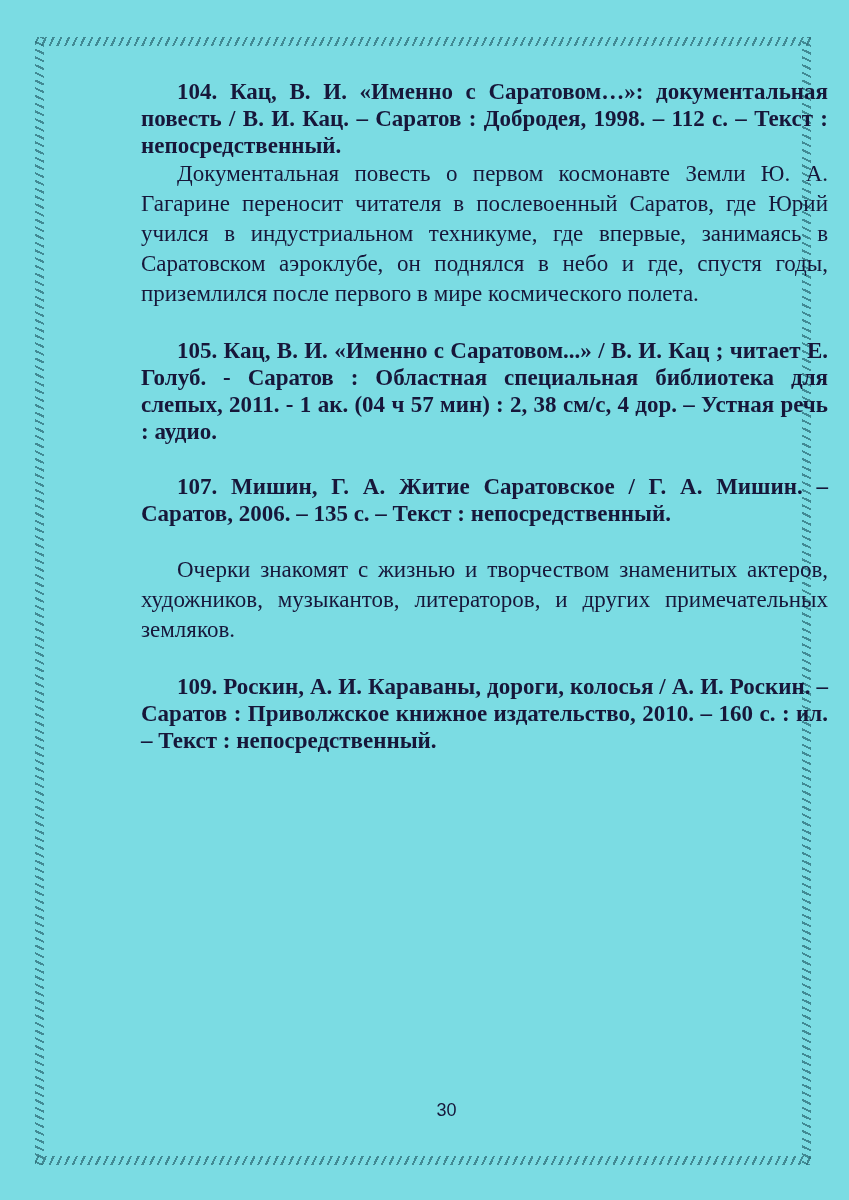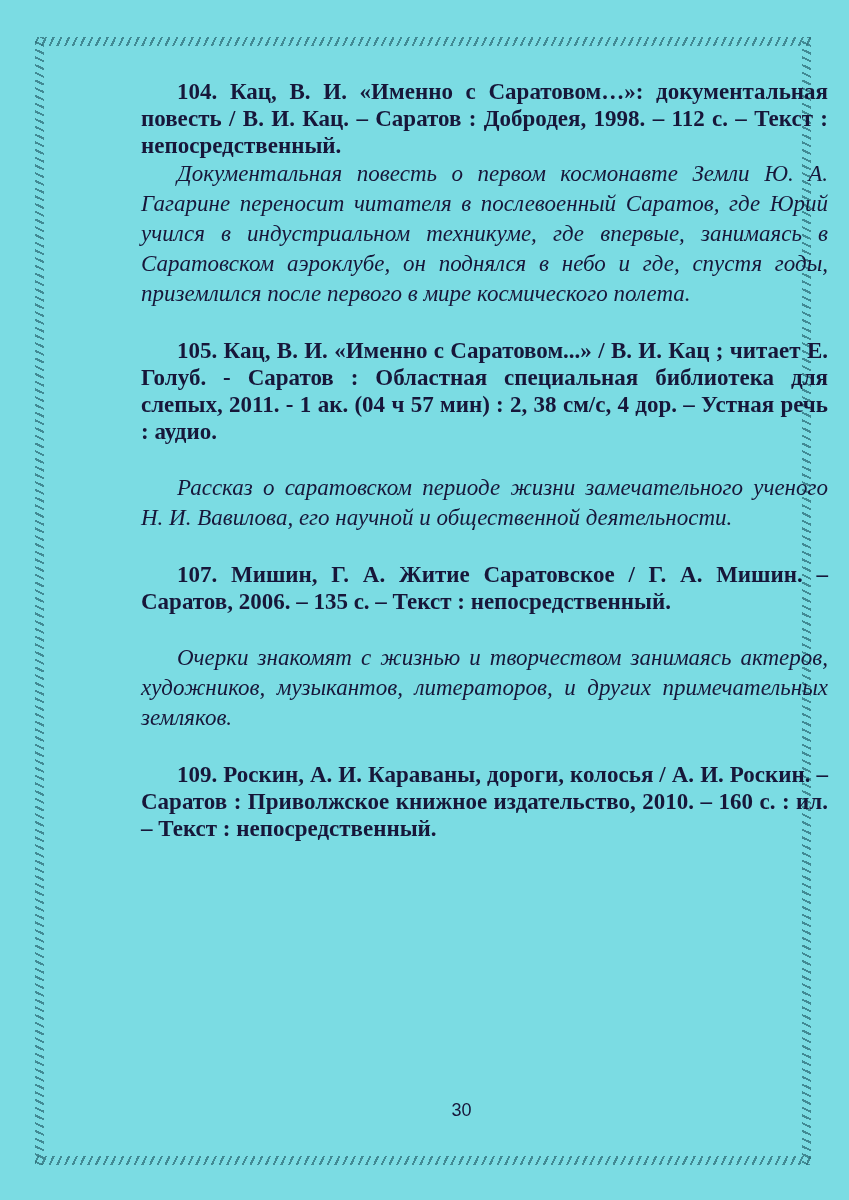--- a/index.html
+++ b/index.html
@@ -48,29 +48,28 @@
   }
   .entry + .entry{margin-top:28px;}
   .citation{
     font-weight:bold;
     font-size:23px;
     line-height:27px;
     text-align:justify;
     text-indent:36px;
   }
   .annotation{
-    font-style:italic;
     font-size:23px;
     line-height:30px;
     text-align:justify;
     text-indent:36px;
   }
   .pagenum{
     position:absolute;
-    left:118px; top:1100px;
+    left:103px; top:1100px;
     width:687px;
     text-align:center;
     font-size:18px;
     font-family:"Liberation Sans","DejaVu Sans",sans-serif;
     color:var(--ink);
   }
 </style>
 </head>
 <body>
 
@@ -86,29 +85,28 @@
     <section class="entry">
       <p class="citation">104.  Кац, В. И. «Именно с Саратовом…»: документальная повесть / В. И. Кац. – Саратов : Добродея, 1998. – 112 с. – Текст : непосредственный.</p>
       <p class="annotation">Документальная повесть о первом космонавте Земли Ю. А. Гагарине переносит читателя в послевоенный Саратов, где Юрий учился в индустриальном техникуме, где впервые, занимаясь в Саратовском аэроклубе, он поднялся в небо и где, спустя годы, приземлился после первого в мире космического полета.</p>
     </section>
 
     <section class="entry">
       <p class="citation">105. Кац, В. И. «Именно с Саратовом...» / В. И. Кац ; читает Е. Голуб. - Саратов : Областная специальная библиотека для слепых, 2011. - 1 ак. (04 ч 57 мин) : 2, 38 см/с, 4 дор. – Устная речь : аудио.</p>
     </section>
 
     <section class="entry">
-      <p class="annotation">Рассказ о саратовском периоде жизни замечательного ученого Н. И. Вавилова, его научной и общественной деятельности.</p>
     </section>
 
     <section class="entry">
       <p class="citation">107. Мишин, Г. А. Житие Саратовское / Г. А. Мишин. – Саратов, 2006. – 135 с. – Текст : непосредственный.</p>
     </section>
 
     <section class="entry">
-      <p class="annotation">Очерки знакомят с жизнью и творчеством занимаясь актеров, художников, музыкантов, литераторов, и других примечательных земляков.</p>
+      <p class="annotation">Очерки знакомят с жизнью и творчеством знаменитых актеров, художников, музыкантов, литераторов, и других примечательных земляков.</p>
     </section>
 
     <section class="entry">
       <p class="citation">109.  Роскин, А. И. Караваны, дороги, колосья / А. И. Роскин. – Саратов : Приволжское книжное издательство, 2010. – 160 с. : ил. – Текст : непосредственный.</p>
     </section>
 
   </main>
 
   <div class="pagenum">30</div>
 

